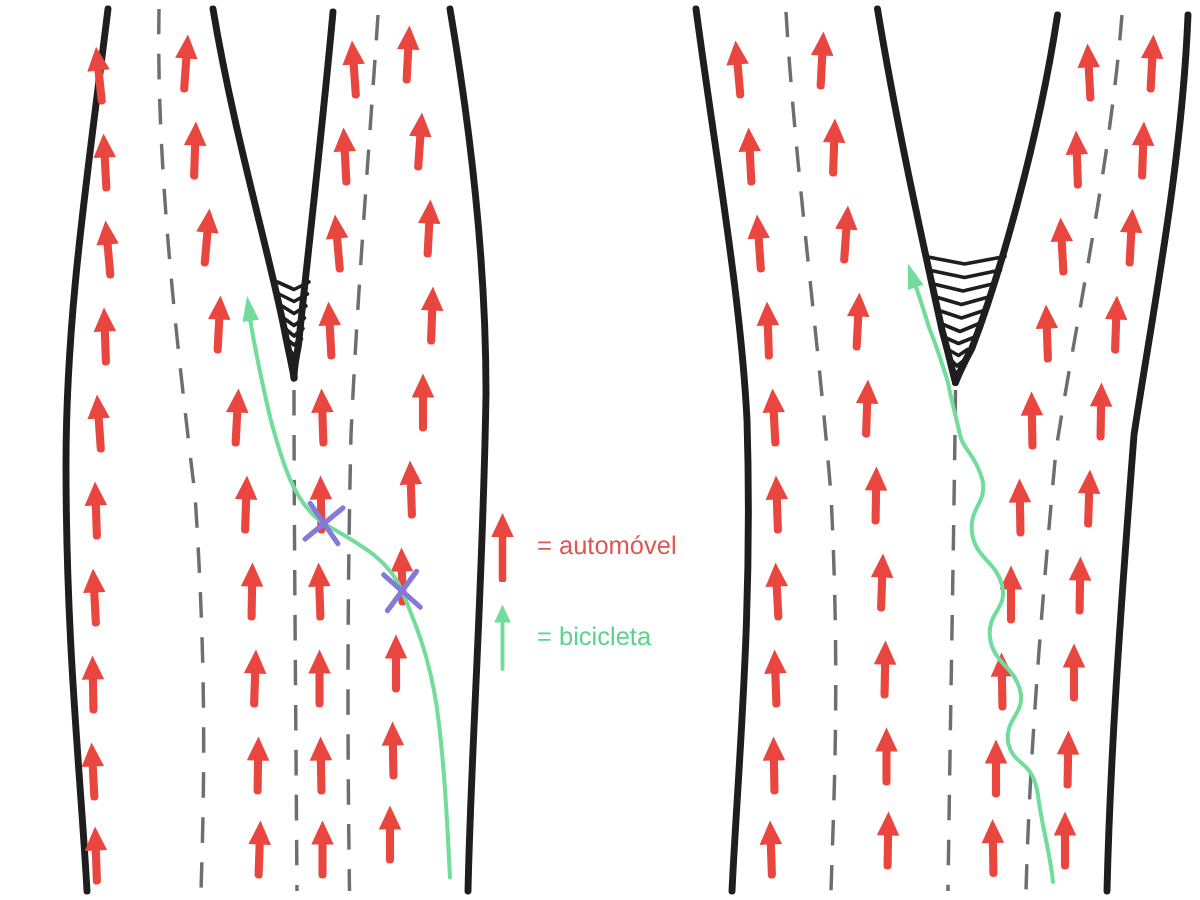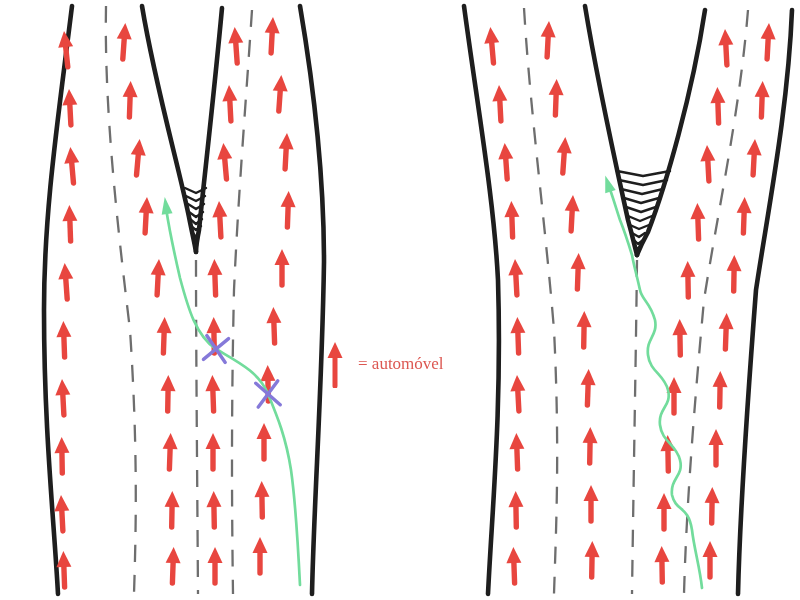--- a/index.html
+++ b/index.html
@@ -17,21 +17,21 @@
   svg{display:block;}
   .road{fill:none;stroke:var(--road-edge);stroke-width:4.6;stroke-linecap:round;stroke-linejoin:round;}
   .dash{fill:none;stroke:var(--lane-dash);stroke-width:2.3;stroke-dasharray:17 13;}
   .gore{fill:none;stroke:var(--road-edge);stroke-width:2.4;stroke-linejoin:round;stroke-linecap:round;}
   .arrow-shaft{fill:none;stroke:var(--car-arrow);stroke-width:5.4;stroke-linecap:round;}
   .arrow-head{fill:var(--car-arrow);}
   .bike{fill:none;stroke:var(--bike-line);stroke-width:2.7;stroke-linecap:round;}
   .bike-head{fill:var(--bike-line);}
   .conflict{fill:none;stroke:var(--conflict-mark);stroke-width:3.4;stroke-linecap:round;}
   .legend{position:absolute;left:324px;top:340px;display:flex;flex-direction:column;gap:14px;
-          font-family:Liberation Serif, serif;font-size:17px;}
+          font-family:Liberation Sans, sans-serif;font-size:17px;}
   .legend-row{display:flex;align-items:center;gap:12px;}
   .legend-label.car{color:var(--car-text);}
   .legend-label.bike{color:var(--bike-text);}
 </style>
 </head>
 <body>
 
 <div class="canvas">
   <svg width="800" height="600" viewBox="0 0 800 600">
 
@@ -408,14 +408,21 @@
   </svg>
 
   <div class="legend">
     <div class="legend-row">
       <svg width="22" height="48" viewBox="0 0 22 48">
         <path d="M11,46 L11,16" style="stroke:var(--car-arrow);stroke-width:5;stroke-linecap:round;fill:none"></path>
         <polygon points="3.5,18 18.5,18 11,2" style="fill:var(--car-arrow)"></polygon>
       </svg>
       <span class="legend-label car">= automóvel</span>
     </div>
+    <div class="legend-row">
+      <svg width="22" height="46" viewBox="0 0 22 46">
+        <path d="M11,44 L11,8" style="stroke:var(--bike-line);stroke-width:2.6;stroke-linecap:round;fill:none"></path>
+        <polygon points="5.5,13 16.5,13 11,1" style="fill:var(--bike-line)"></polygon>
+      </svg>
+      <span class="legend-label bike">= bicicleta</span>
+    </div>
   </div>
 </div>
 
 </body></html>

